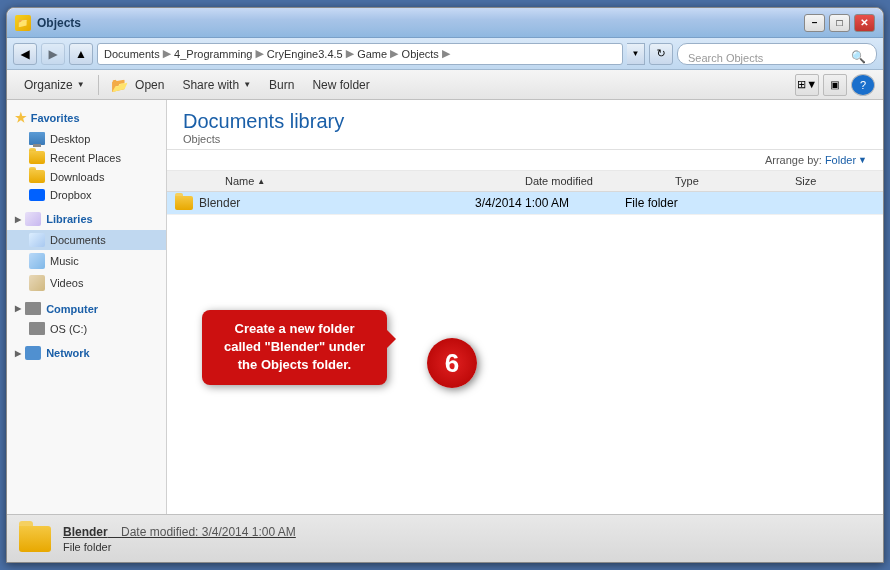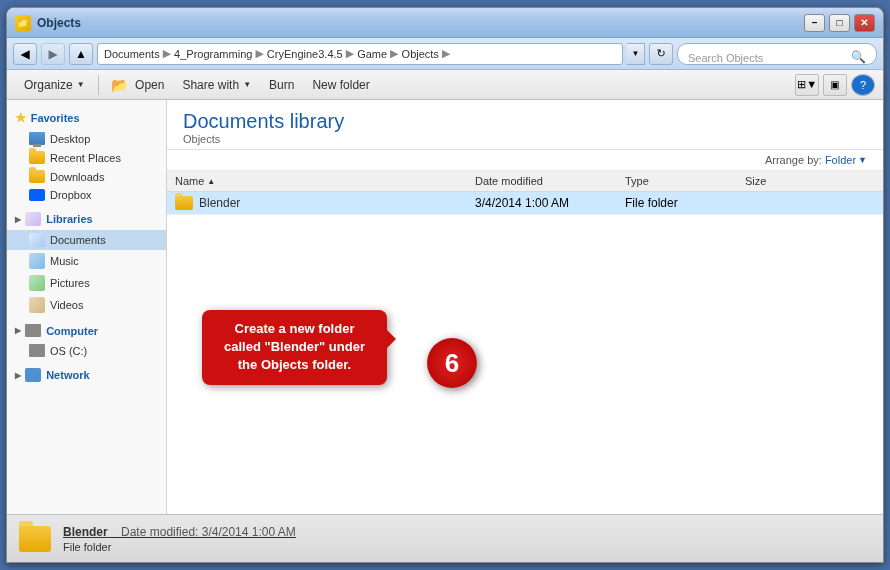--- a/index.html
+++ b/index.html
@@ -278,20 +278,21 @@
       overflow-y: auto;
     }
     .file-list-header {
       display: flex;
       align-items: center;
       padding: 4px 8px;
       background: #f0f0f0;
       border-bottom: 1px solid #d8d8d8;
       font-size: 11px;
       color: #333;
+      justify-content: flex-end;
     }
     .col-name { width: 300px; display: flex; align-items: center; }
     .col-modified { width: 150px; }
     .col-type { width: 120px; }
     .col-size { width: 80px; }
     .sort-arrow { font-size: 8px; margin-left: 3px; }
 
     .file-row {
       display: flex;
       align-items: center;
@@ -555,24 +556,20 @@
         </div>
         <div class="sidebar-item selected">
           <div class="docs-icon"></div>
           <span>Documents</span>
         </div>
         <div class="sidebar-item">
           <div class="music-icon"></div>
           <span>Music</span>
         </div>
         <div class="sidebar-item">
-          <div class="pictures-icon"></div>
-          <span>Pictures</span>
-        </div>
-        <div class="sidebar-item">
           <div class="videos-icon"></div>
           <span>Videos</span>
         </div>
       </div>
 
       <div class="sidebar-section">
         <div class="sidebar-header">
           <span class="sidebar-header-arrow">▶</span>
           <div class="computer-icon"></div>
           <span>Computer</span>

